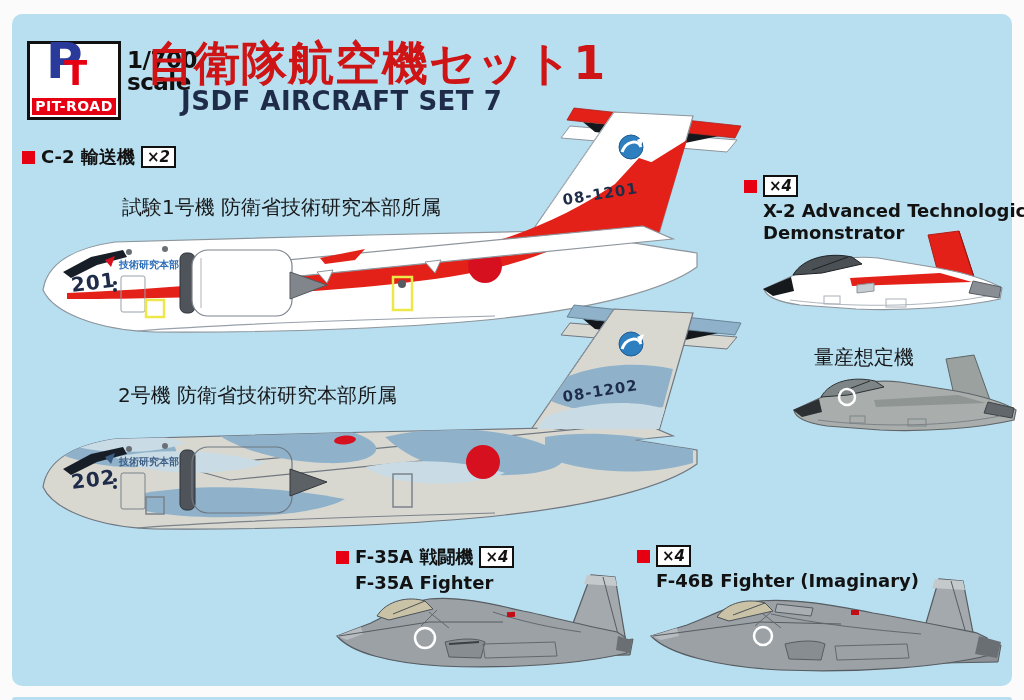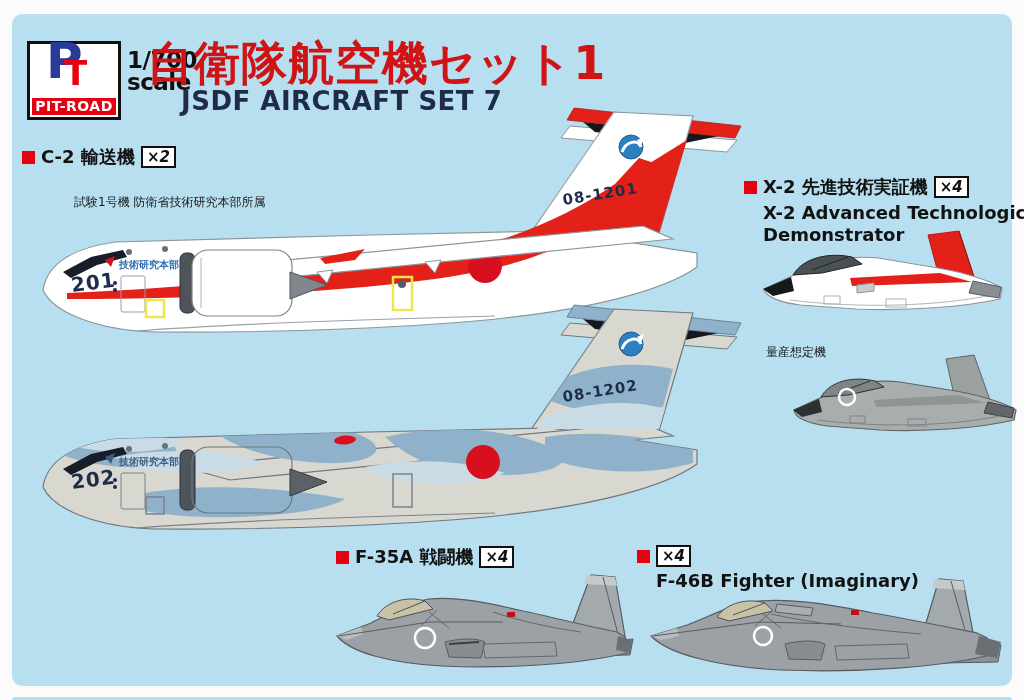--- a/index.html
+++ b/index.html
@@ -23,21 +23,21 @@
             color:var(--title_red);letter-spacing:1px;white-space:nowrap;}
   .title-en{position:absolute;left:181px;top:86px;font-size:26px;font-weight:800;
             color:var(--navy);letter-spacing:.5px;white-space:nowrap;}
   
   .label{position:absolute;white-space:nowrap;color:var(--text_black);}
   .label .jp{display:flex;align-items:center;gap:6px;font-size:18px;font-weight:800;}
   .bullet{width:13px;height:13px;background:var(--accent_red);display:inline-block;flex:none;}
   .qty{border:2px solid #101010;background:#fff;padding:0 4px;font-style:italic;
        font-weight:800;font-size:15px;line-height:18px;display:inline-block;}
   .label .en{font-size:18px;font-weight:800;margin-left:19px;margin-top:3px;}
-  .caption{position:absolute;font-size:12px;font-weight:500;color:#17181a;white-space:nowrap;}
+  .caption{position:absolute;font-size:20px;font-weight:500;color:#17181a;white-space:nowrap;margin-left:48px;}
   svg{position:absolute;overflow:visible;}
   svg text{font-family:"DejaVu Sans","Liberation Sans",sans-serif;}
 </style>
 </head>
 <body>
 
 <div class="page">
   <div class="panel"></div>
   <div class="sliver"></div>
 
@@ -61,35 +61,36 @@
       <span class="bullet"></span>
       <span>C-2 輸送機</span>
       <span class="qty">×2</span>
     </div>
   </div>
   <div class="caption" style="left:74px;top:194px;">試験1号機 防衛省技術研究本部所属</div>
 
   <div class="label" style="left:744px;top:175px;">
     <div class="jp">
       <span class="bullet"></span>
-      <span>X-2 先進技術実証機</span>
       <span class="qty">×4</span>
     </div>
     <div class="en">X-2 Advanced Technological</div>
     <div class="en" style="margin-top:1px;">Demonstrator</div>
   </div>
   <div class="caption" style="left:766px;top:344px;">量産想定機</div>
 
+  <div class="caption" style="left:70px;top:382px;">2号機 防衛省技術研究本部所属</div>
 
   <div class="label" style="left:336px;top:545px;">
     <div class="jp">
       <span class="bullet"></span>
       <span>F-35A 戦闘機</span>
       <span class="qty">×4</span>
     </div>
+    <div class="en">F-35A Fighter</div>
   </div>
 
   <div class="label" style="left:637px;top:545px;">
     <div class="jp">
       <span class="bullet"></span>
       <span class="qty">×4</span>
     </div>
     <div class="en">F-46B Fighter (Imaginary)</div>
   </div>
 

